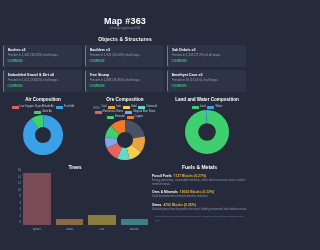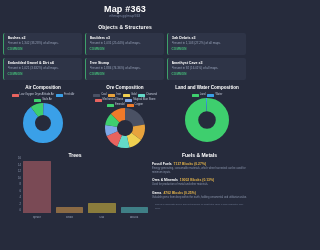--- a/index.html
+++ b/index.html
@@ -6,21 +6,21 @@
   body{
     width:250px;height:250px;overflow:hidden;
     background:#262b3c;
     font-family:"Liberation Sans",sans-serif;
     color:#e8eaf0;
     -webkit-font-smoothing:none;
   }
   .page{width:250px;height:250px;position:relative;background:#262b3c;}
 
   
-  .header{padding-top:4px;text-align:center;}
+  .header{padding-top:16px;text-align:center;}
   .title{
     font-size:9px;font-weight:bold;color:#ffffff;letter-spacing:.2px;
     line-height:10px;
   }
   .subtitle{
     font-size:3.2px;color:#7d8aa6;line-height:5px;letter-spacing:.1px;
   }
   .section-title{
     text-align:center;font-size:5px;font-weight:bold;color:#ffffff;
     margin-top:5px;letter-spacing:.2px;

